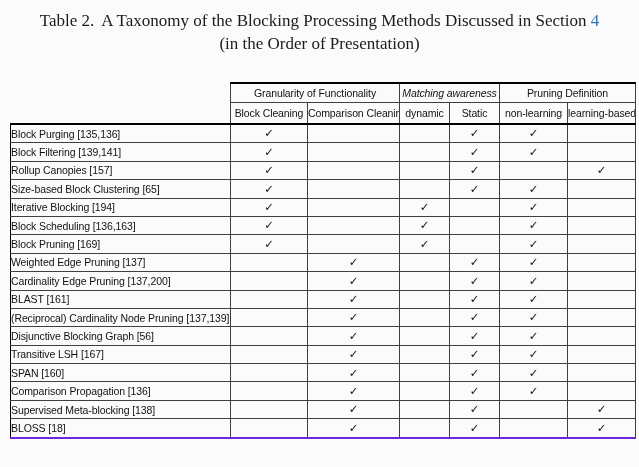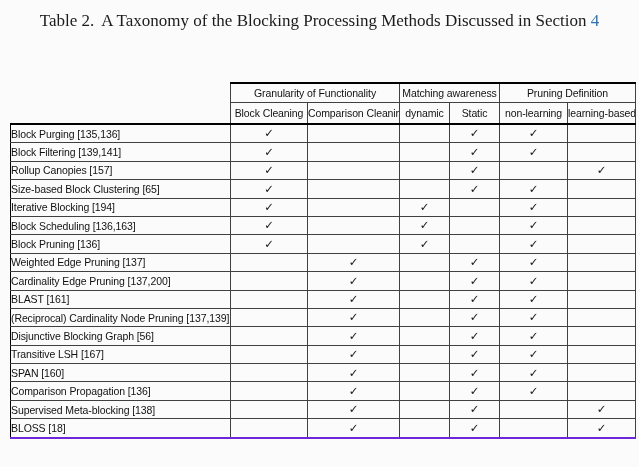--- a/index.html
+++ b/index.html
@@ -23,21 +23,21 @@
     font-size:10.5px; color:#111; letter-spacing:-0.1px;
   }
   table.tax th, table.tax td { border:1px solid #404040; padding:0; font-weight:normal; }
   table.tax td.blank { border:none; background:transparent; }
 
   thead th { height:18px; text-align:center; white-space:nowrap; overflow:hidden; }
   tr.group-row th { border-top:2.5px solid #000; }
   tr.colhead-row th { border-bottom:2.5px solid #000; height:20px; }
 
   .g-gran  { border-left:2.5px solid #000; }
-  .g-match { border-left:5px double #000; }
+  .g-match { border-left:5px double #000;font-style:italic; }
   .g-prun  { border-left:5px double #000; border-right:2px solid #000; }
 
   .col-bc  { border-left:2.5px solid #000; }
   .col-dyn { border-left:5px double #000; }
   .col-nl  { border-left:5px double #000;margin-left:42px; }
   .col-lb  { border-right:2px solid #000;text-align:center; }
 
   tbody td { height:17.4px; }
   tbody td.label-cell {
     text-align:left; 
@@ -52,20 +52,21 @@
     font-size:11.5px; color:#1a1a1a; line-height:1;
   }
 </style>
 </head>
 <body>
 
 <div class="page">
 
   <div class="caption">
     <div><span class="tbl-label">Table 2.</span><span>A Taxonomy of the Blocking Processing Methods Discussed in Section</span> <a href="#" class="sec-link" style="color: rgb(46, 116, 181);">4</a></div>
+    <div>(in the Order of Presentation)</div>
   </div>
 
   <table class="tax">
     <colgroup>
       <col style="width:220px">
         <col style="width:77px">
         <col style="width:92px">
       <col style="width:50px">
         <col style="width:50px">
         <col style="width:68px">
@@ -137,21 +138,21 @@
         <tr>
           <td class="label-cell">Block Scheduling [136,163]</td>
           <td class="check-cell col-bc"><span class="check">✓</span></td>
           <td class="check-cell col-cc"></td>
           <td class="check-cell col-dyn"><span class="check">✓</span></td>
           <td class="check-cell col-static"></td>
           <td class="check-cell col-nl"><span class="check">✓</span></td>
           <td class="check-cell col-lb"></td>
         </tr>
         <tr>
-          <td class="label-cell">Block Pruning [136]</td>
+          <td class="label-cell">Block Pruning [169]</td>
           <td class="check-cell col-bc"><span class="check">✓</span></td>
           <td class="check-cell col-cc"></td>
           <td class="check-cell col-dyn"><span class="check">✓</span></td>
           <td class="check-cell col-static"></td>
           <td class="check-cell col-nl"><span class="check">✓</span></td>
           <td class="check-cell col-lb"></td>
         </tr>
         <tr>
           <td class="label-cell">Weighted Edge Pruning [137]</td>
           <td class="check-cell col-bc"></td>

